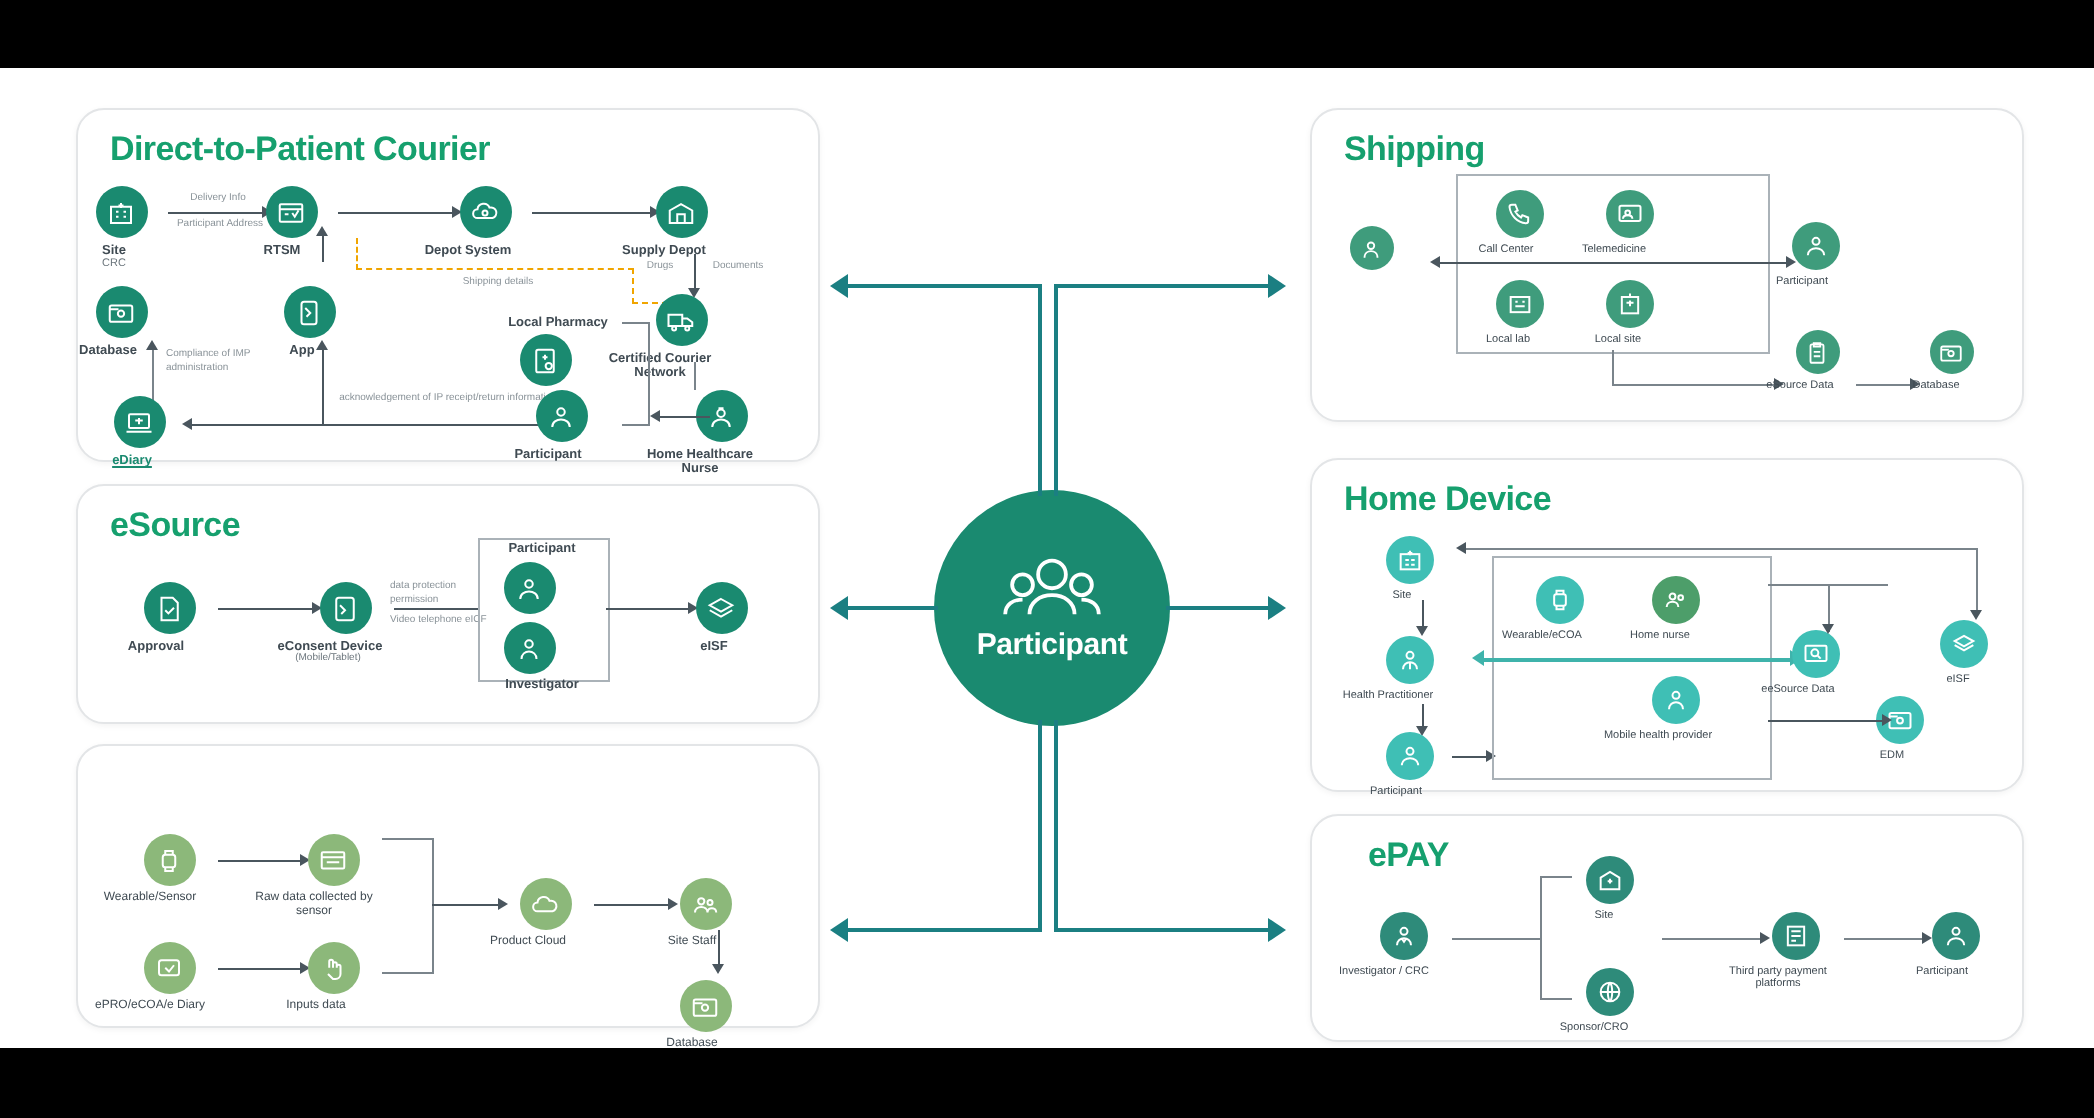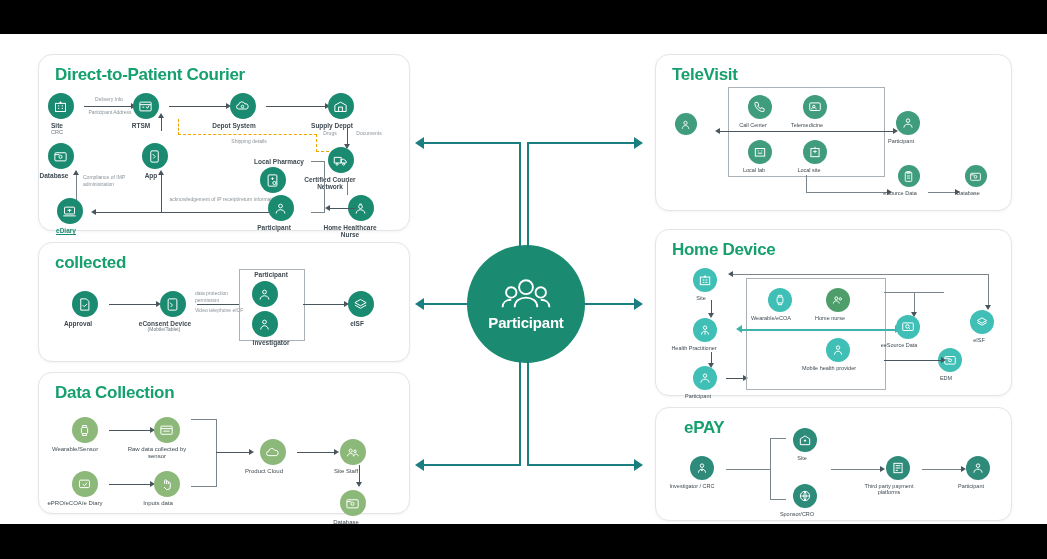--- a/index.html
+++ b/index.html
@@ -207,21 +207,21 @@
 
     <div class="edge h" style="left:290px;top:153px;width:26px;"></div>
     <div class="arw l" style="left:286px;top:149.5px;"></div>
     <div class="edge v thin" style="left:285px;top:106px;height:51px;"></div>
     <div class="edge h thin" style="left:272px;top:106px;width:14px;"></div>
     <div class="edge h thin" style="left:272px;top:157px;width:14px;"></div>
     <div class="edge v thin" style="left:308px;top:126px;height:14px;"></div>
   </div>
 
   <div class="panel" style="left:38px;top:208px;width:370px;height:118px;">
-    <div class="panel-title" style="left:16px;top:10px;font-size:17px;">collected</div>
+    <div class="panel-title" style="left:16px;top:10px;font-size:17px;">eSource</div>
 
     <div class="node" style="left:52px;top:48px;">
       <div class="disc" style="width:26px;height:26px;margin-left:-13px;">
         <svg width="15" height="15" viewBox="0 0 24 24" fill="none" stroke="#fff" stroke-width="1.6">
           <path d="M6 3h9l4 4v14H6z"></path>
               <path d="M9 13l2.5 2.5L16 11"></path>
         </svg>
       </div>
       <div class="nlabel" style="font-size:6.5px;font-weight:bold;margin-left:-26px;width:52px;">Approval</div>
     </div>
@@ -274,21 +274,20 @@
         <svg width="15" height="15" viewBox="0 0 24 24" fill="none" stroke="#fff" stroke-width="1.6">
           <path d="M12 4l9 5-9 5-9-5z"></path>
               <path d="M3 13l9 5 9-5"></path>
         </svg>
       </div>
       <div class="nlabel" style="font-size:6.5px;font-weight:bold;margin-left:-20px;width:40px;">eISF</div>
     </div>
   </div>
 
   <div class="panel" style="left:38px;top:338px;width:370px;height:140px;">
-    <div class="panel-title" style="left:16px;top:10px;font-size:17px;">Data Collection</div>
 
     <div class="node" style="left:52px;top:44px;">
       <div class="disc" style="width:26px;height:26px;margin-left:-13px;background:#8cb87a;">
         <svg width="15" height="15" viewBox="0 0 24 24" fill="none" stroke="#fff" stroke-width="1.6">
           <rect x="7" y="7" width="10" height="10" rx="2"></rect>
               <path d="M9 7V4h6v3M9 17v3h6v-3"></path>
         </svg>
       </div>
       <div class="nlabel" style="font-size:6px;margin-left:-32px;width:64px;">Wearable/Sensor</div>
     </div>
@@ -407,21 +406,21 @@
   <div class="bigarw" style="left:415px;top:264px;width:54px;height:12px;">
     <div class="ln" style="left:9px;top:5px;width:45px;height:2px;"></div>
     <div class="hd left" style="left:0;top:0;"></div>
   </div>
   <div class="bigarw" style="left:583px;top:264px;width:62px;height:12px;">
     <div class="ln" style="left:0;top:5px;width:52px;height:2px;"></div>
     <div class="hd right" style="left:51px;top:0;"></div>
   </div>
 
   <div class="panel" style="left:655px;top:20px;width:355px;height:155px;">
-    <div class="panel-title" style="left:16px;top:10px;font-size:17px;">TeleVisit</div>
+    <div class="panel-title" style="left:16px;top:10px;font-size:17px;">Shipping</div>
 
     <div class="node" style="left:35px;top:58px;">
       <div class="disc" style="width:22px;height:22px;margin-left:-11px;background:#3f9c7c;">
         <svg width="13" height="13" viewBox="0 0 24 24" fill="none" stroke="#fff" stroke-width="1.7">
           <circle cx="12" cy="9" r="3"></circle>
               <path d="M6 20c0-4 3-6 6-6s6 2 6 6"></path>
         </svg>
       </div>
     </div>
 

